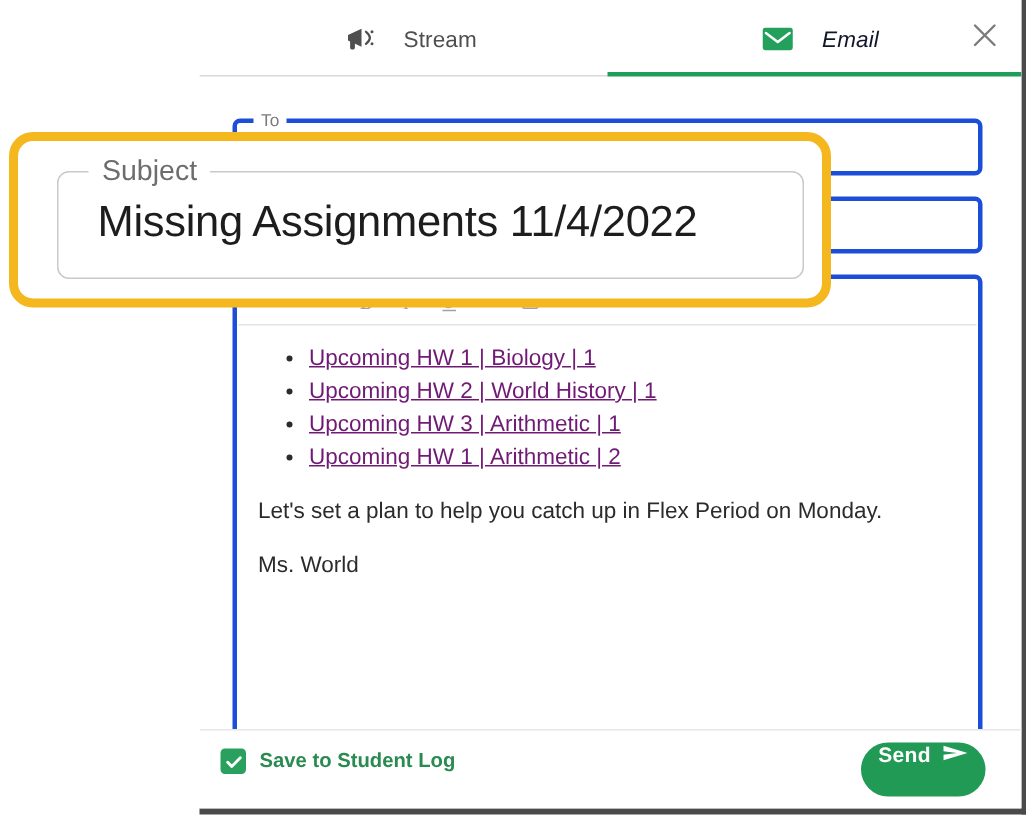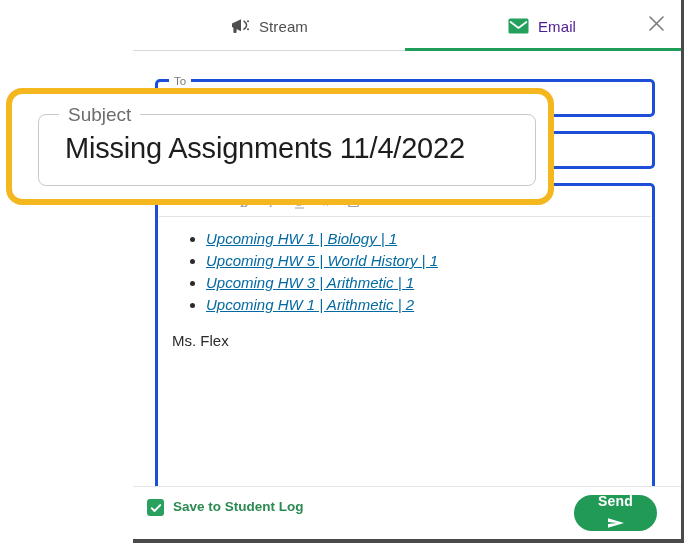--- a/index.html
+++ b/index.html
@@ -31,28 +31,28 @@
     background:#ffffff;
   }
   .tab-underline-grey{
     position:absolute;left:0;top:50px;width:272px;height:1px;background:#d9d9d9;
   }
   .tab-underline-green{
     position:absolute;left:272px;top:48px;width:276px;height:3px;background:#1e9e58;
   }
   .tab{
     position:absolute;top:10px;height:32px;
-    display:flex;align-items:center;gap:9px;
+    display:flex;align-items:center;gap:19px;
     cursor:pointer;
   }
   .tab-stream{left:97px;}
   .tab-email{left:375px;}
   .tab-label{font-size:15px;letter-spacing:.1px;}
   .tab-stream .tab-label{color:#4f4f4f;}
-  .tab-email  .tab-label{color:#4c1d95;}
+  .tab-email  .tab-label{color:#0f172a;font-style:italic;}
 
   .icon-megaphone{width:20px;height:18px;display:block;}
   .icon-envelope{width:21px;height:16px;display:block;}
 
   .close-btn{
     position:absolute;left:508px;top:8px;width:30px;height:30px;
     display:flex;align-items:center;justify-content:center;cursor:pointer;
   }
   .close-btn svg{width:17px;height:17px;}
 
@@ -88,44 +88,43 @@
   }
   .rte-ico{width:13px;height:13px;opacity:.55;display:block;}
 
   .body-content{
     position:absolute;left:14px;top:42px;right:12px;bottom:8px;
     font-size:15px;color:#2b2b2b;line-height:22px;
   }
   .body-content p{margin:0 0 14px 0;}
   .body-content ul{margin:0 0 14px 0;padding-left:34px;}
   .body-content li{margin:0;line-height:22px;}
-  .mlink{color:#0369a1;text-decoration:underline;cursor:pointer;font-style:italic;}
+  .mlink{color:#701a75;text-decoration:underline;cursor:pointer;}
 
   
   .footer{
     position:absolute;left:0;bottom:0;width:548px;height:52px;
     background:#ffffff;border-top:1px solid #e6e6e6;
   }
   .save-log{
     position:absolute;left:14px;top:12px;height:26px;
     display:flex;align-items:flex-start;gap:9px;cursor:pointer;
   }
   .cb{
     width:17px;height:17px;border-radius:3px;background:#2aa05e;
     display:flex;align-items:center;justify-content:center;
   }
   .cb svg{width:12px;height:12px;}
   .save-log-label{font-size:13.5px;font-weight:bold;color:#2a8a52;}
 
   .send-btn{
     position:absolute;right:24px;top:8px;
     width:83px;height:36px;border-radius:18px;background:#219a55;
-    display:flex;align-items:center;justify-content:center;gap:7px;
+    display:flex;align-items:flex-start;justify-content:center;gap:7px;
     cursor:pointer;
-    flex-direction:column;
   }
   .send-label{font-size:14px;font-weight:bold;color:#ffffff;letter-spacing:.2px;}
   .send-btn svg{width:18px;height:14px;}
 
   
   .callout{
     position:absolute;left:6px;top:88px;width:548px;height:117px;
     background:#ffffff;
     border:6px solid #f5b71e;
     border-radius:16px;
@@ -230,25 +229,26 @@
                   <rect x="1.5" y="2.5" width="10" height="8" rx="1" stroke="#555" stroke-width="1.1" fill="none"></rect>
                   <circle cx="4.5" cy="5.3" r="1" fill="#555"></circle>
                   <path d="M2.5 9.5 L5.5 6.8 L8 9 L9.5 7.8 L11 9.4" stroke="#555" stroke-width="1" fill="none"></path>
                 </svg>
             </span>
           </div>
 
           <div class="body-content">
             <ul>
               <li><span class="mlink">Upcoming HW 1 | Biology | 1</span></li>
-              <li><span class="mlink">Upcoming HW 5 | World History | 1</span></li>
+              <li><span class="mlink">Upcoming HW 2 | World History | 1</span></li>
               <li><span class="mlink">Upcoming HW 3 | Arithmetic | 1</span></li>
               <li><span class="mlink">Upcoming HW 1 | Arithmetic | 2</span></li>
             </ul>
-            <p>Ms. Flex</p>
+            <p>Let's set a plan to help you catch up in Flex Period on Monday.</p>
+            <p>Ms. World</p>
           </div>
         </div>
       </div>
 
       <div class="footer">
 
         <div class="save-log">
           <span class="cb">
             <svg viewBox="0 0 12 12" xmlns="http://www.w3.org/2000/svg">
               <path d="M1.8 6.2 L4.5 9 L10.2 3.1" stroke="#ffffff" stroke-width="1.9" fill="none" stroke-linecap="round" stroke-linejoin="round"></path>

